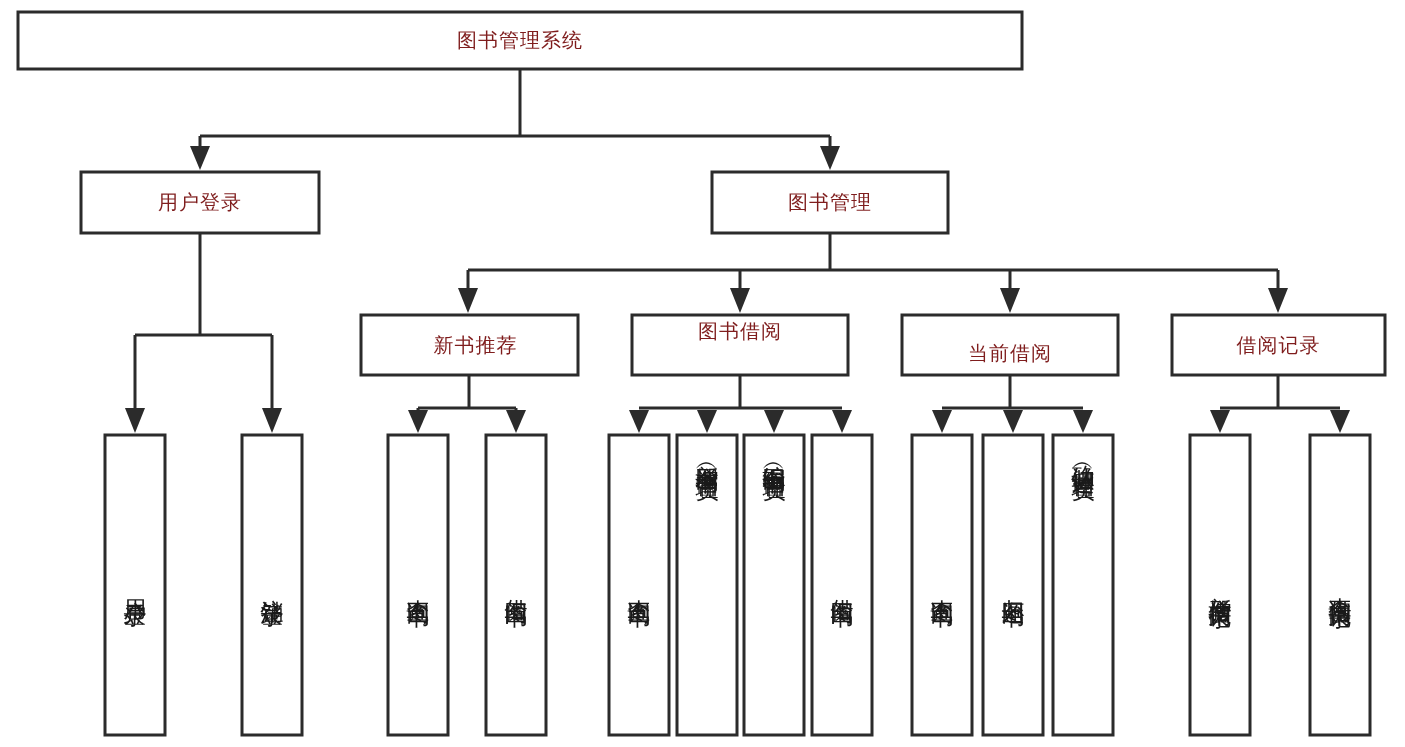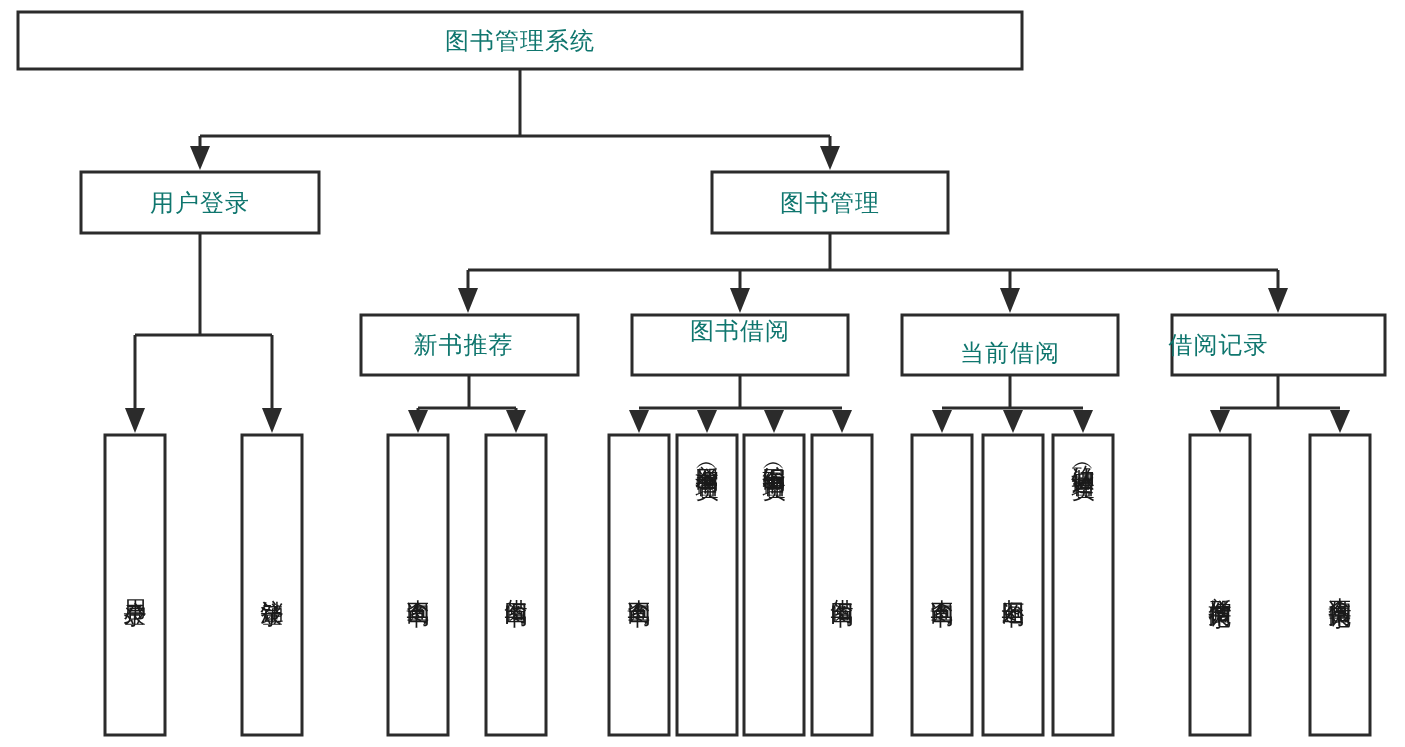--- a/index.html
+++ b/index.html
@@ -71,22 +71,22 @@
     font-family: "Liberation Sans", "DejaVu Sans", sans-serif;
   }
   .hlabel-wrap {
     position: absolute;
     display: flex;
     align-items: center;
     justify-content: center;
     pointer-events: none;
   }
   .hlabel-text {
-    font-size: 24px;
-    color: #0f766e;
+    font-size: 20px;
+    color: #7f1d1d;
     letter-spacing: 1px;
     white-space: nowrap;
     font-family: "Liberation Sans", "DejaVu Sans", sans-serif;
   }
 </style>
 </head>
 <body>
 
 <div id="diagram-root">
 
@@ -195,33 +195,33 @@
   </div>
 
   <div class="hlabel-wrap" style="left:81px; top:172px; width:238px; height:61px;">
     <span class="hlabel-text">用户登录</span>
   </div>
 
   <div class="hlabel-wrap" style="left:712px; top:172px; width:236px; height:61px;justify-content:center;">
     <span class="hlabel-text">图书管理</span>
   </div>
 
-  <div class="hlabel-wrap" style="left:355px; top:315px; width:217px; height:60px;">
+  <div class="hlabel-wrap" style="left:367px; top:315px; width:217px; height:60px;">
     <span class="hlabel-text">新书推荐</span>
   </div>
 
   <div class="hlabel-wrap" style="left:632px; top:301px; width:216px; height:60px;">
     <span class="hlabel-text">图书借阅</span>
   </div>
 
   <div class="hlabel-wrap" style="left:902px; top:315px; width:216px; height:76px;">
     <span class="hlabel-text">当前借阅</span>
   </div>
 
-  <div class="hlabel-wrap" style="left:1112px; top:315px; width:213px; height:60px;border-radius:8px;">
+  <div class="hlabel-wrap" style="left:1172px; top:315px; width:213px; height:60px;border-radius:8px;">
     <span class="hlabel-text">借阅记录</span>
   </div>
 
   <div class="vlabel-wrap" style="left:105px; top:435px; width:60px; height:300px;">
     <span class="vlabel-text">用户登录</span>
   </div>
 
   <div class="vlabel-wrap" style="left:242px; top:435px; width:60px; height:300px;">
     <span class="vlabel-text">注销登录</span>
   </div>

